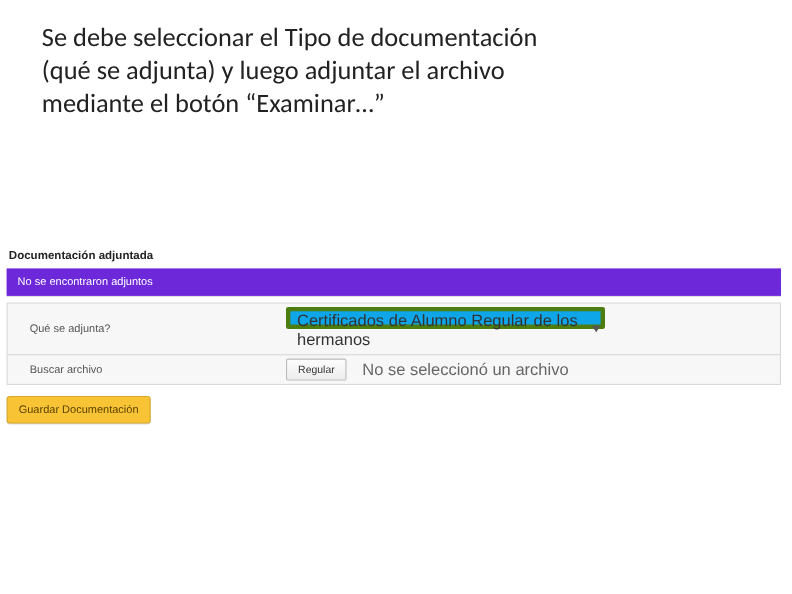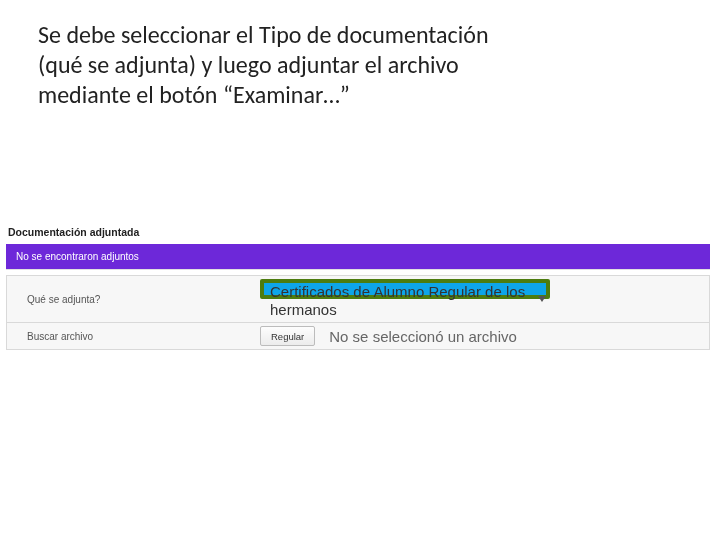--- a/index.html
+++ b/index.html
@@ -140,16 +140,17 @@
         </span>
       </div>
     </div>
 
     <div class="form-row">
       <div class="row-label">Buscar archivo</div>
       <button class="browse-btn">Regular</button>
       <span class="file-status">No se seleccionó un archivo</span>
     </div>
 
+    <button class="save-btn">Guardar Documentación</button>
 
   </div>
 
 </div>
 
 </body></html>

